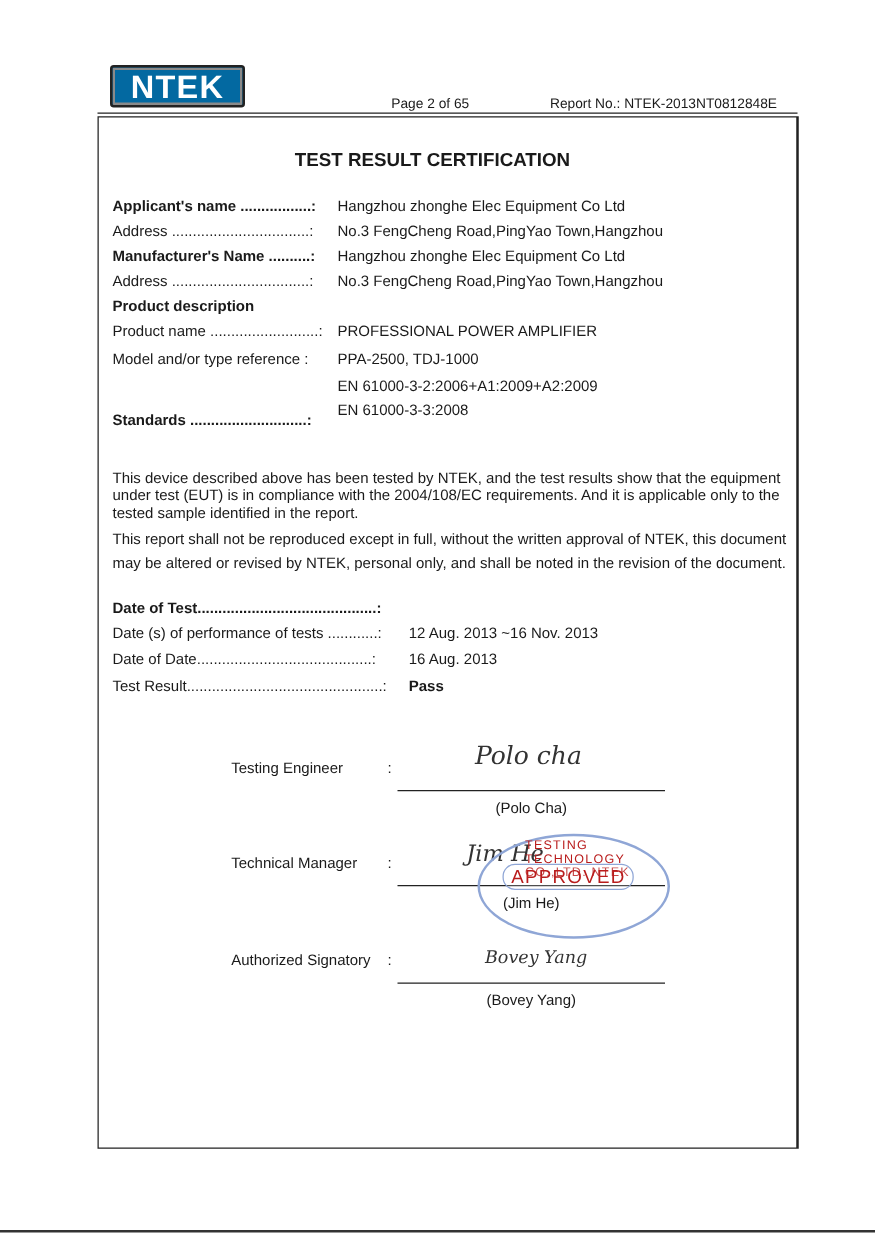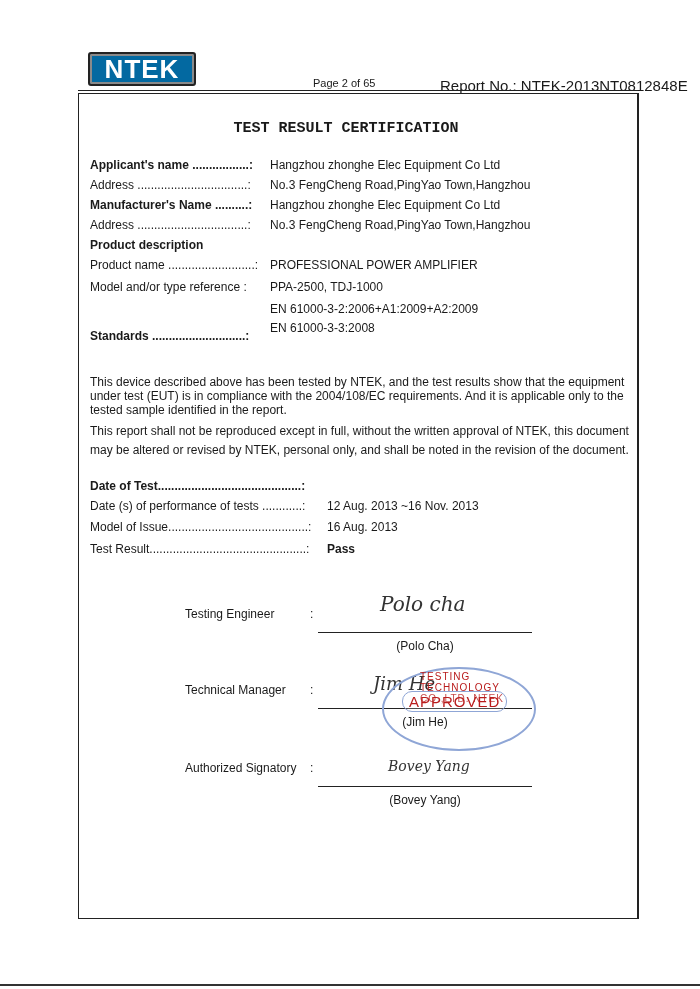--- a/index.html
+++ b/index.html
@@ -4,26 +4,26 @@
 <style>
   html, body { margin: 0; padding: 0; background: #ffffff; }
   body { width: 700px; height: 989px; position: relative; overflow: hidden;
          font-family: "Liberation Sans", sans-serif; color: #1a1a1a; }
   .logo { position: absolute; left: 88px; top: 52px; width: 104px; height: 30px;
           background: #0369a1; border: 2px solid #222; border-radius: 3px;
           color: #fff; font-weight: bold; font-size: 26px; letter-spacing: 1px;
           display: flex; align-items: center; justify-content: center;
           box-shadow: inset 0 0 0 2px #8a8a8a; }
   .page-no { position: absolute; left: 313px; top: 77px; font-size: 11px; }
-  .report-no { position: absolute; left: 440px; top: 77px; font-size: 15px; }
+  .report-no { position: absolute; left: 440px; top: 77px; font-size: 11px; }
   .hdr-line1 { position: absolute; left: 78px; top: 90px; width: 560px; height: 1px; background: #222; }
   .frame { position: absolute; left: 78px; top: 93px; width: 558px; height: 824px;
            border: 1px solid #222; border-right-width: 2px; }
   .title { position: absolute; left: 0; width: 692px; top: 120px; text-align: center;
-           font-size: 15px; font-weight: bold; font-family: Liberation Mono, monospace; }
+           font-size: 15px; font-weight: bold; }
   .row { position: absolute; left: 90px; font-size: 12px; white-space: nowrap; }
   .row .lbl { display: inline-block; width: 172px; }
   .row .val { position: absolute; left: 180px; }
   .bold { font-weight: bold; }
   .std-list { position: absolute; left: 270px; top: 300px; font-size: 12px; line-height: 19px; }
   .para { position: absolute; left: 90px; width: 540px; font-size: 12px; line-height: 14px; }
   .para2 { line-height: 19px; }
   .sig-label { position: absolute; left: 185px; font-size: 12px; }
   .sig-colon { position: absolute; left: 310px; font-size: 12px; }
   .sig-line { position: absolute; left: 318px; width: 214px; height: 1px; background: #222; }
@@ -86,21 +86,21 @@
 <div class="para para2" style="top:422px">This report shall not be reproduced except in full, without the written approval of NTEK, this document may be altered or revised by NTEK, personal only, and shall be noted in the revision of the document.</div>
 
 <div class="row bold" style="top:479px">
   <span>Date of Test...........................................:</span>
 </div>
 <div class="row" style="top:499px">
   <span>Date (s) of performance of tests ............:</span>
   <span style="position:absolute;left:237px">12 Aug. 2013 ~16 Nov. 2013</span>
 </div>
 <div class="row" style="top:520px">
-  <span>Model of Issue..........................................:</span>
+  <span>Date of Date..........................................:</span>
   <span style="position:absolute;left:237px">16 Aug. 2013</span>
 </div>
 <div class="row" style="top:542px">
   <span>Test Result...............................................:</span>
   <span style="position:absolute;left:237px;font-weight:bold">Pass</span>
 </div>
 
 <div class="sig-label" style="top:607px">Testing Engineer</div>
 <div class="sig-colon" style="top:607px">:</div>
 <div class="scribble" style="left:380px;top:592px;font-size:20px">Polo cha</div>

